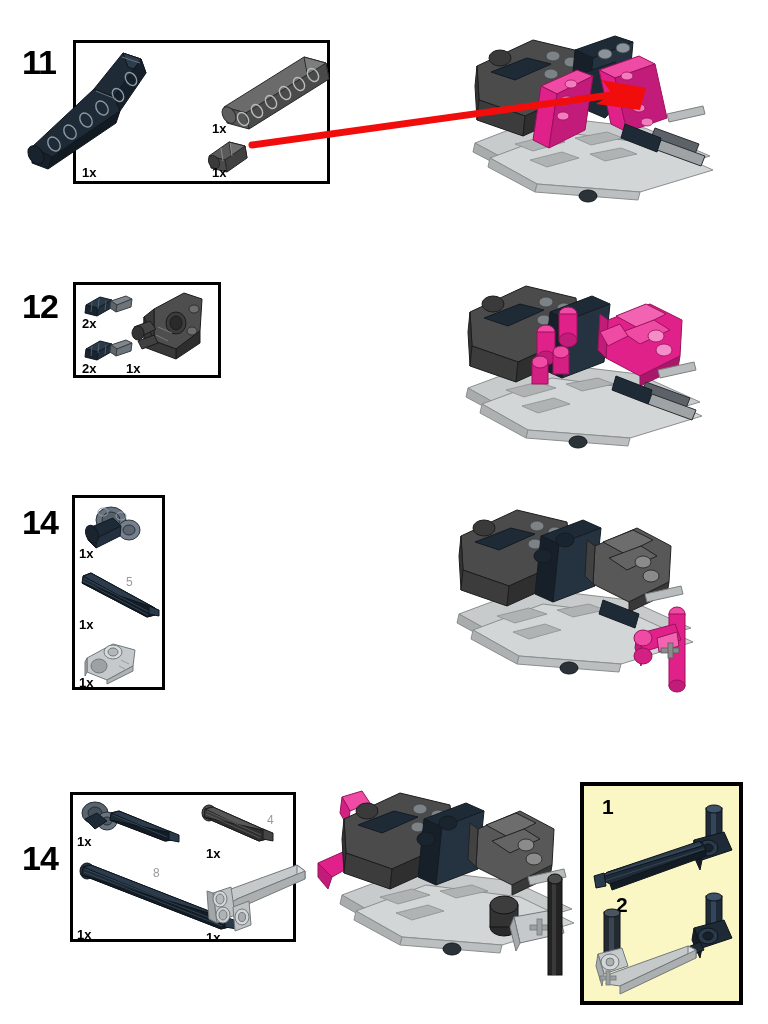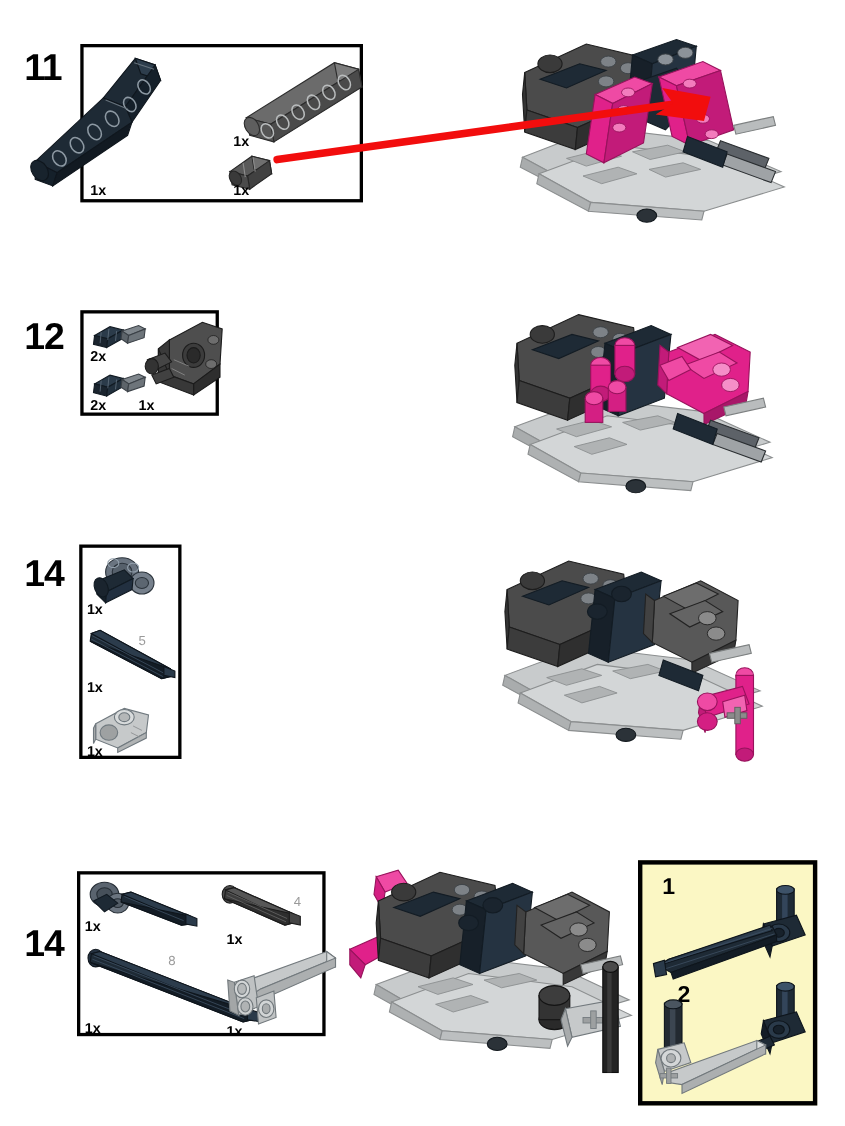--- a/index.html
+++ b/index.html
@@ -228,21 +228,21 @@
         <polygon points="212,86 248,78 250,86 214,94" fill="#b9bcbd" stroke="#7d8081" stroke-width="1"></polygon>
         <polygon points="200,100 244,116 240,126 196,110" fill="#5d6268" stroke="#2a2e31" stroke-width="1"></polygon>
         <polygon points="206,112 250,128 246,138 202,122" fill="#9fa3a6" stroke="#2a2e31" stroke-width="1"></polygon>
         <polygon points="170,96 206,110 202,124 166,110" fill="#1e2a35" stroke="#131c24" stroke-width="1"></polygon>
       </g>
     </svg>
   </div>
 
   <div class="step-num" style="left:22px; top:289px;">12</div>
 
-  <div class="callout" style="left:73px; top:282px; width:126px; height:96px;padding-left:25px;">
+  <div class="callout" style="left:73px; top:282px; width:148px; height:96px;padding-left:25px;">
 
     <div class="art" style="left:6px; top:4px;">
       <svg width="60" height="34" viewBox="0 0 60 34">
         <polygon points="4,16 18,8 30,11 16,19" fill="#2b3b4a" stroke="#111a22" stroke-width="1"></polygon>
         <polygon points="4,16 16,19 15,27 3,24" fill="#1a242e" stroke="#111a22" stroke-width="1"></polygon>
         <polygon points="16,19 30,11 29,19 15,27" fill="#22303d" stroke="#111a22" stroke-width="1"></polygon>
         <polygon points="29,12 44,7 50,10 35,16" fill="#7f868c" stroke="#3b4147" stroke-width="1"></polygon>
         <polygon points="29,12 35,16 34,23 28,19" fill="#5d646a" stroke="#3b4147" stroke-width="1"></polygon>
         <polygon points="35,16 50,10 49,18 34,23" fill="#6d747a" stroke="#3b4147" stroke-width="1"></polygon>
         <g stroke="#5b6a77" stroke-width="0.8" fill="none">

